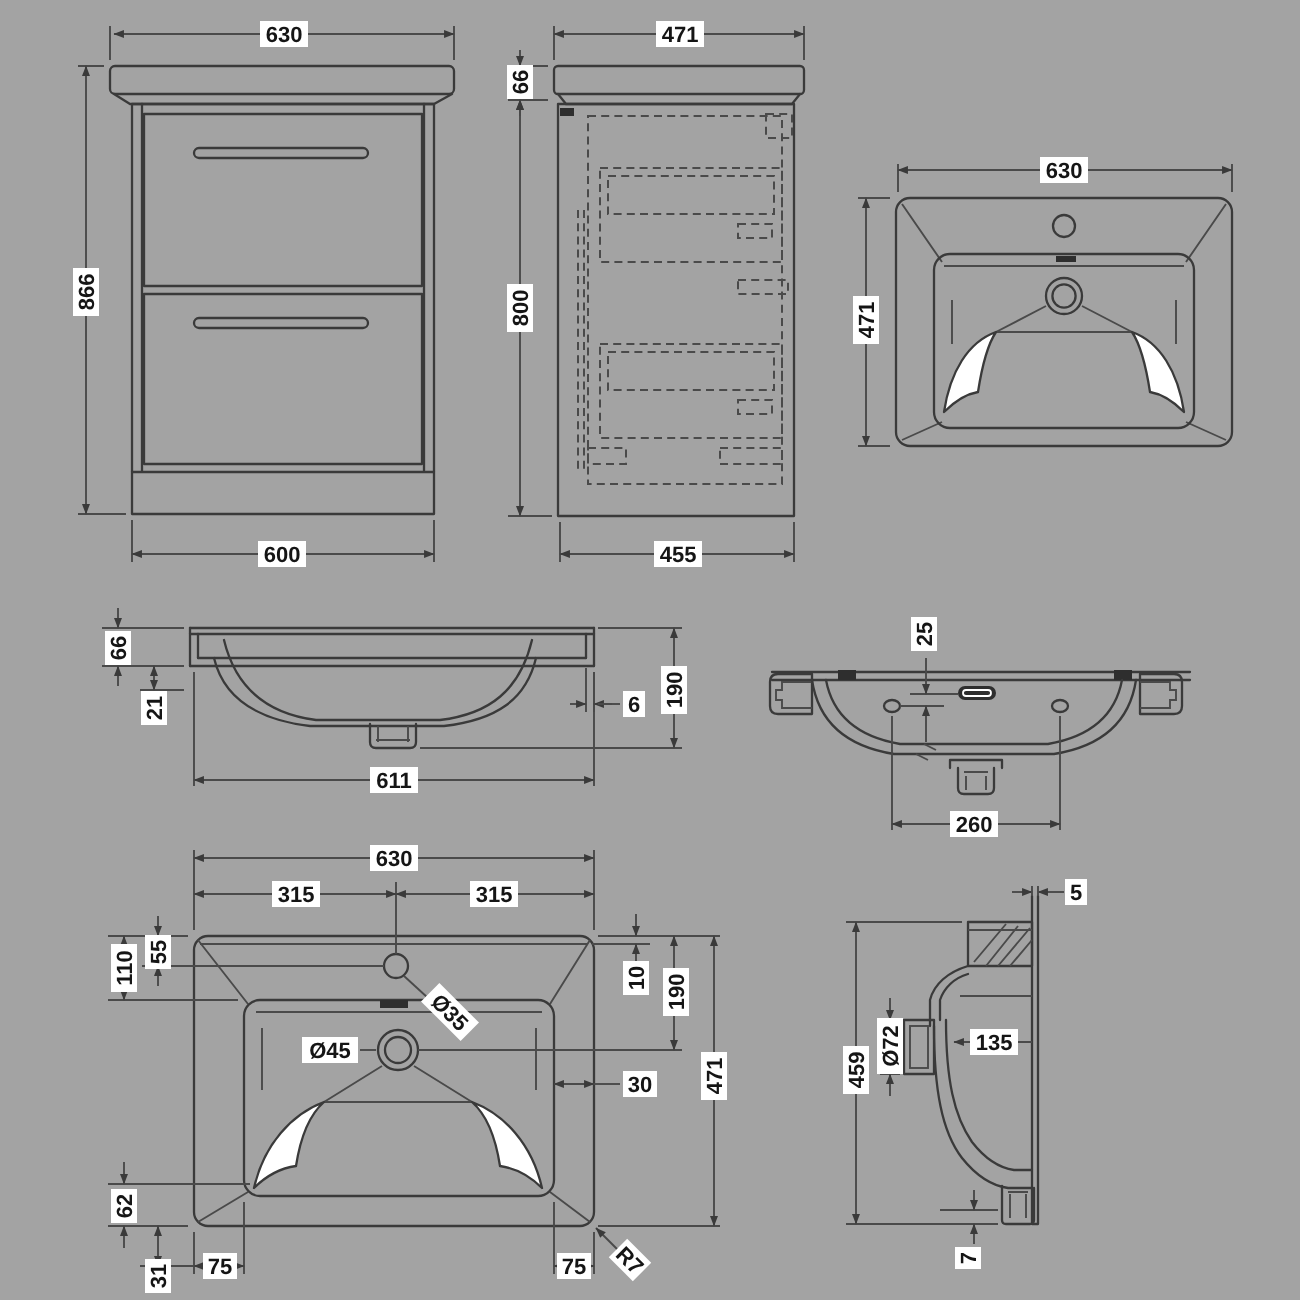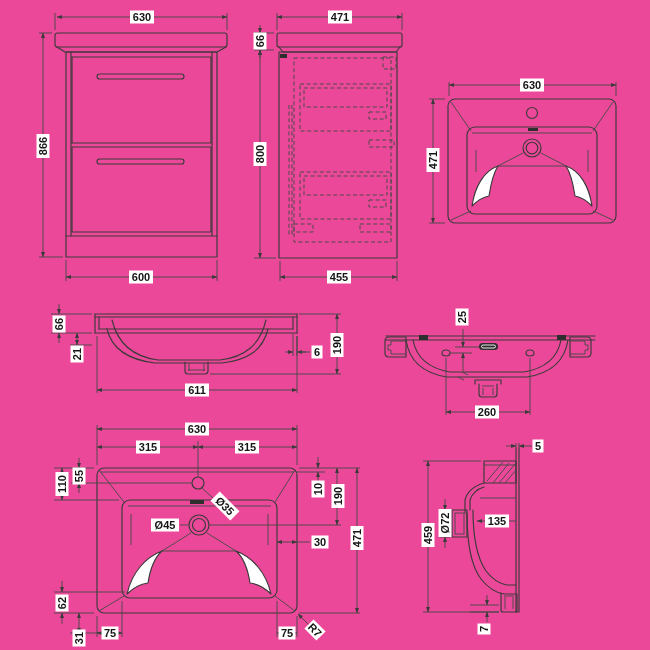--- a/index.html
+++ b/index.html
@@ -1,16 +1,16 @@
 <!DOCTYPE html>
 <html><head>
 <meta charset="utf-8">
 <style>
   html,body{margin:0;padding:0;background:#ffffff;}
-  .stage{position:relative;width:650px;height:650px;background:#ec4899;overflow:hidden;
+  .stage{position:relative;width:650px;height:650px;background:#a3a3a3;overflow:hidden;
          font-family:"Liberation Sans",sans-serif;}
   svg{display:block;}
   .ln{stroke:#3a3a3a;stroke-width:1.15;fill:none;stroke-linecap:round;stroke-linejoin:round;}
   .lnf{stroke:#3a3a3a;stroke-width:1.15;fill:#ffffff;stroke-linejoin:round;}
   .thin{stroke:#4a4a4a;stroke-width:0.95;fill:none;}
   .dsh{stroke:#4a4a4a;stroke-width:1;fill:none;stroke-dasharray:4 2.6;}
   .thk{stroke:#2e2e2e;stroke-width:3;fill:none;}
   .drk{fill:#2e2e2e;stroke:none;}
   .lbl-bg{fill:#ffffff;}
   .dim-label{font:bold 11px "Liberation Sans",sans-serif;fill:#151515;text-anchor:middle;}

